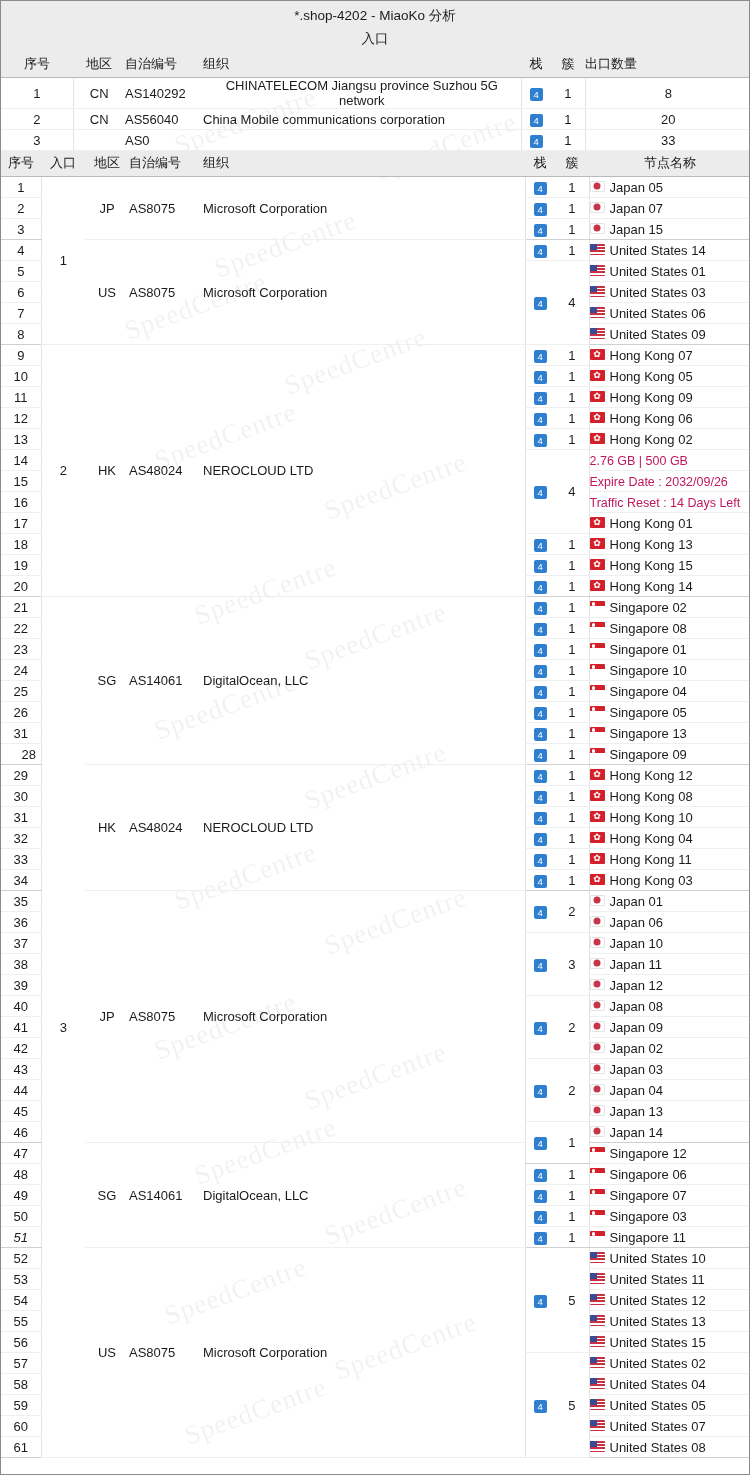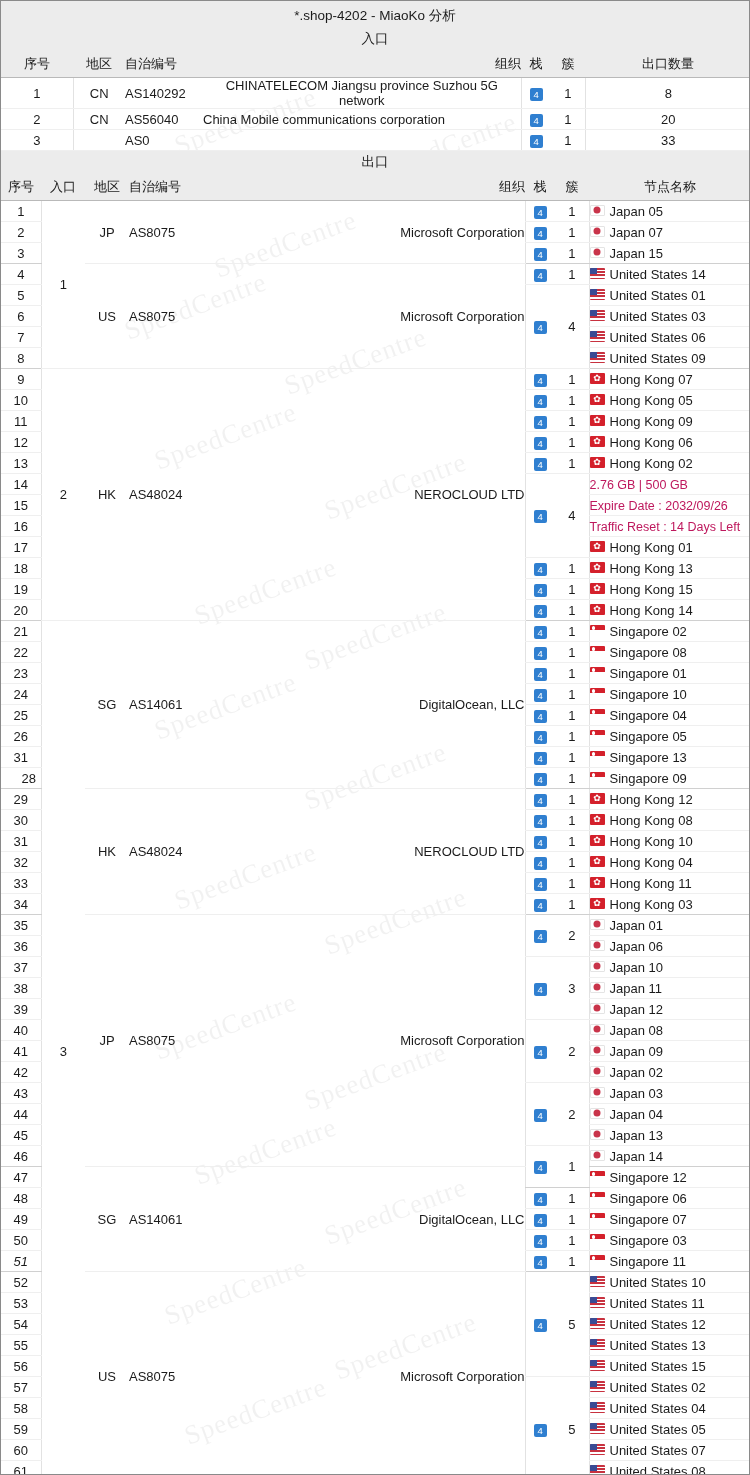--- a/index.html
+++ b/index.html
@@ -71,21 +71,21 @@
     padding: 0;
     height: 21px;
     vertical-align: middle;
     color: #1b1b1b;
     border-bottom: 1px solid #efefef;
   }
   .c-idx   { text-align: center; }
   .c-in    { text-align: center; }
   .c-geo   { text-align: center; }
   .c-asn   { text-align: left; }
-  .c-org   { text-align: right; }
+  .c-org   { text-align: left; }
   .c-stack { text-align: center; }
   .c-clu   { text-align: center; }
   .c-node  { text-align: left; }
 
   
   .vrule-l { border-left: 1px solid #e2e2e2; }
   .vrule-r { border-right: 1px solid #e2e2e2; }
 
   
   .badge4 {
@@ -191,21 +191,21 @@
           <col style="width:166px">
       </colgroup>
       <thead>
         <tr>
           <th class="c-idx">序号</th>
           <th class="c-geo">地区</th>
           <th class="c-asn">自治编号</th>
           <th class="c-org">组织</th>
           <th class="c-stack">栈</th>
           <th class="c-clu">簇</th>
-          <th class="c-node" style="text-align:center">出口数量</th>
+          <th class="c-node" style="">出口数量</th>
         </tr>
       </thead>
       <tbody id="entry-body">
           <tr>
             <td class="c-idx vrule-r">1</td>
             <td class="c-geo">CN</td>
             <td class="c-asn">AS140292</td>
             <td class="c-org" style="text-align:center">CHINATELECOM Jiangsu province Suzhou 5G network</td>
             <td class="c-stack vrule-l"><span class="badge4">4</span></td>
             <td class="c-clu">1</td>
@@ -225,21 +225,20 @@
             <td class="c-geo"></td>
             <td class="c-asn">AS0</td>
             <td class="c-org" style="text-align:center"></td>
             <td class="c-stack vrule-l"><span class="badge4">4</span></td>
             <td class="c-clu">1</td>
             <td class="c-node vrule-l" style="text-align:center">33</td>
           </tr>
         </tbody>
     </table>
 
-    <div class="sectitle">出口</div>
 
     <table>
       <colgroup>
         <col style="width:40px">
           <col style="width:44px">
           <col style="width:44px">
           <col style="width:74px">
         <col style="width:322px">
           <col style="width:30px">
           <col style="width:34px">

